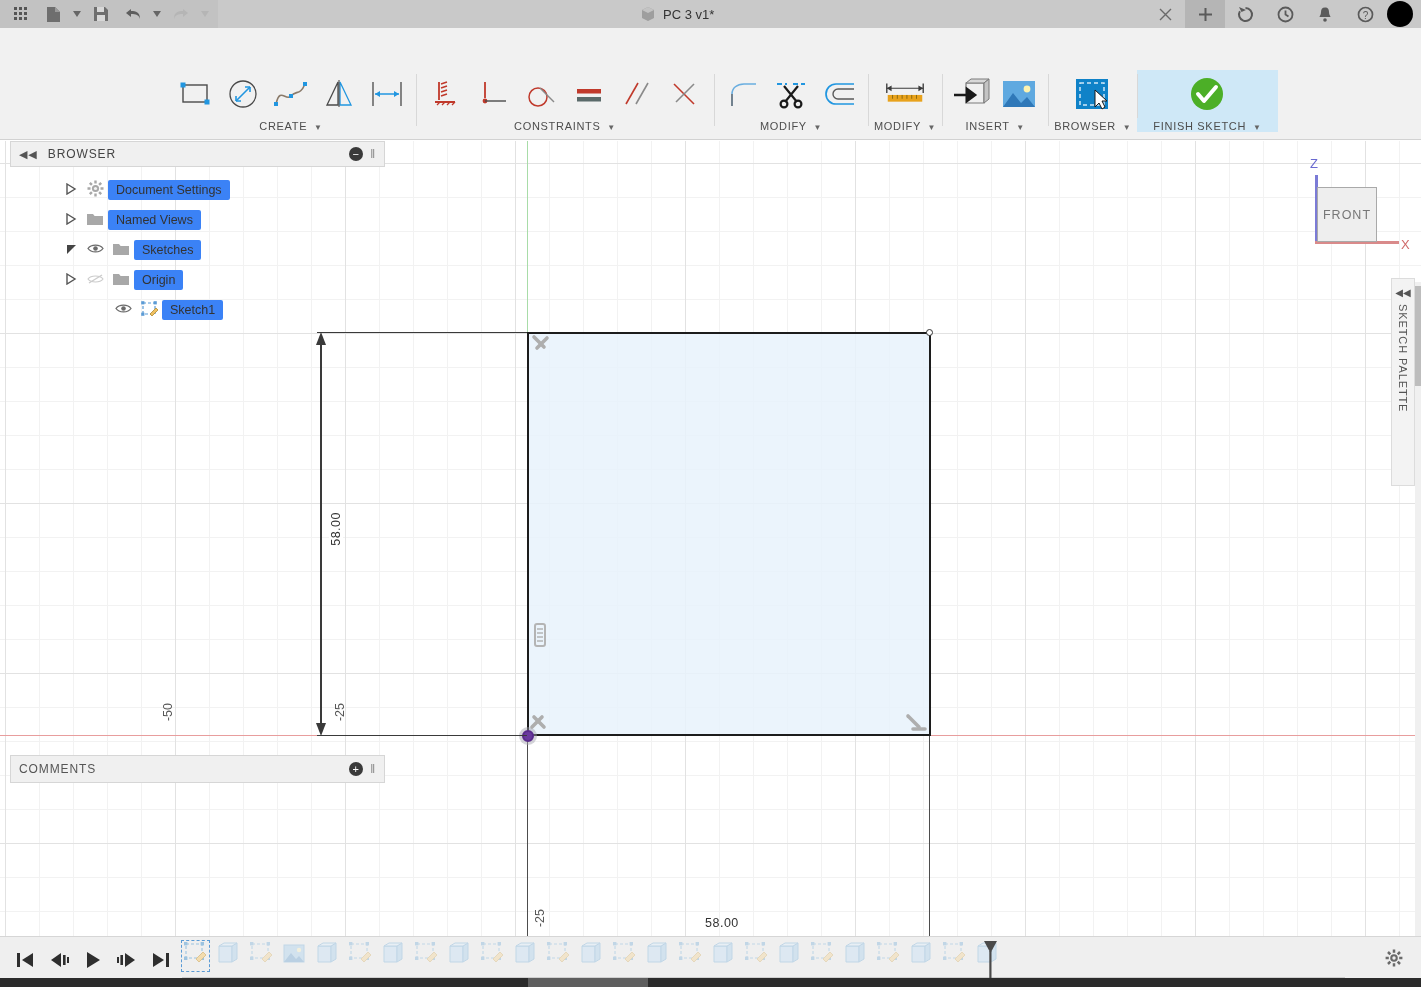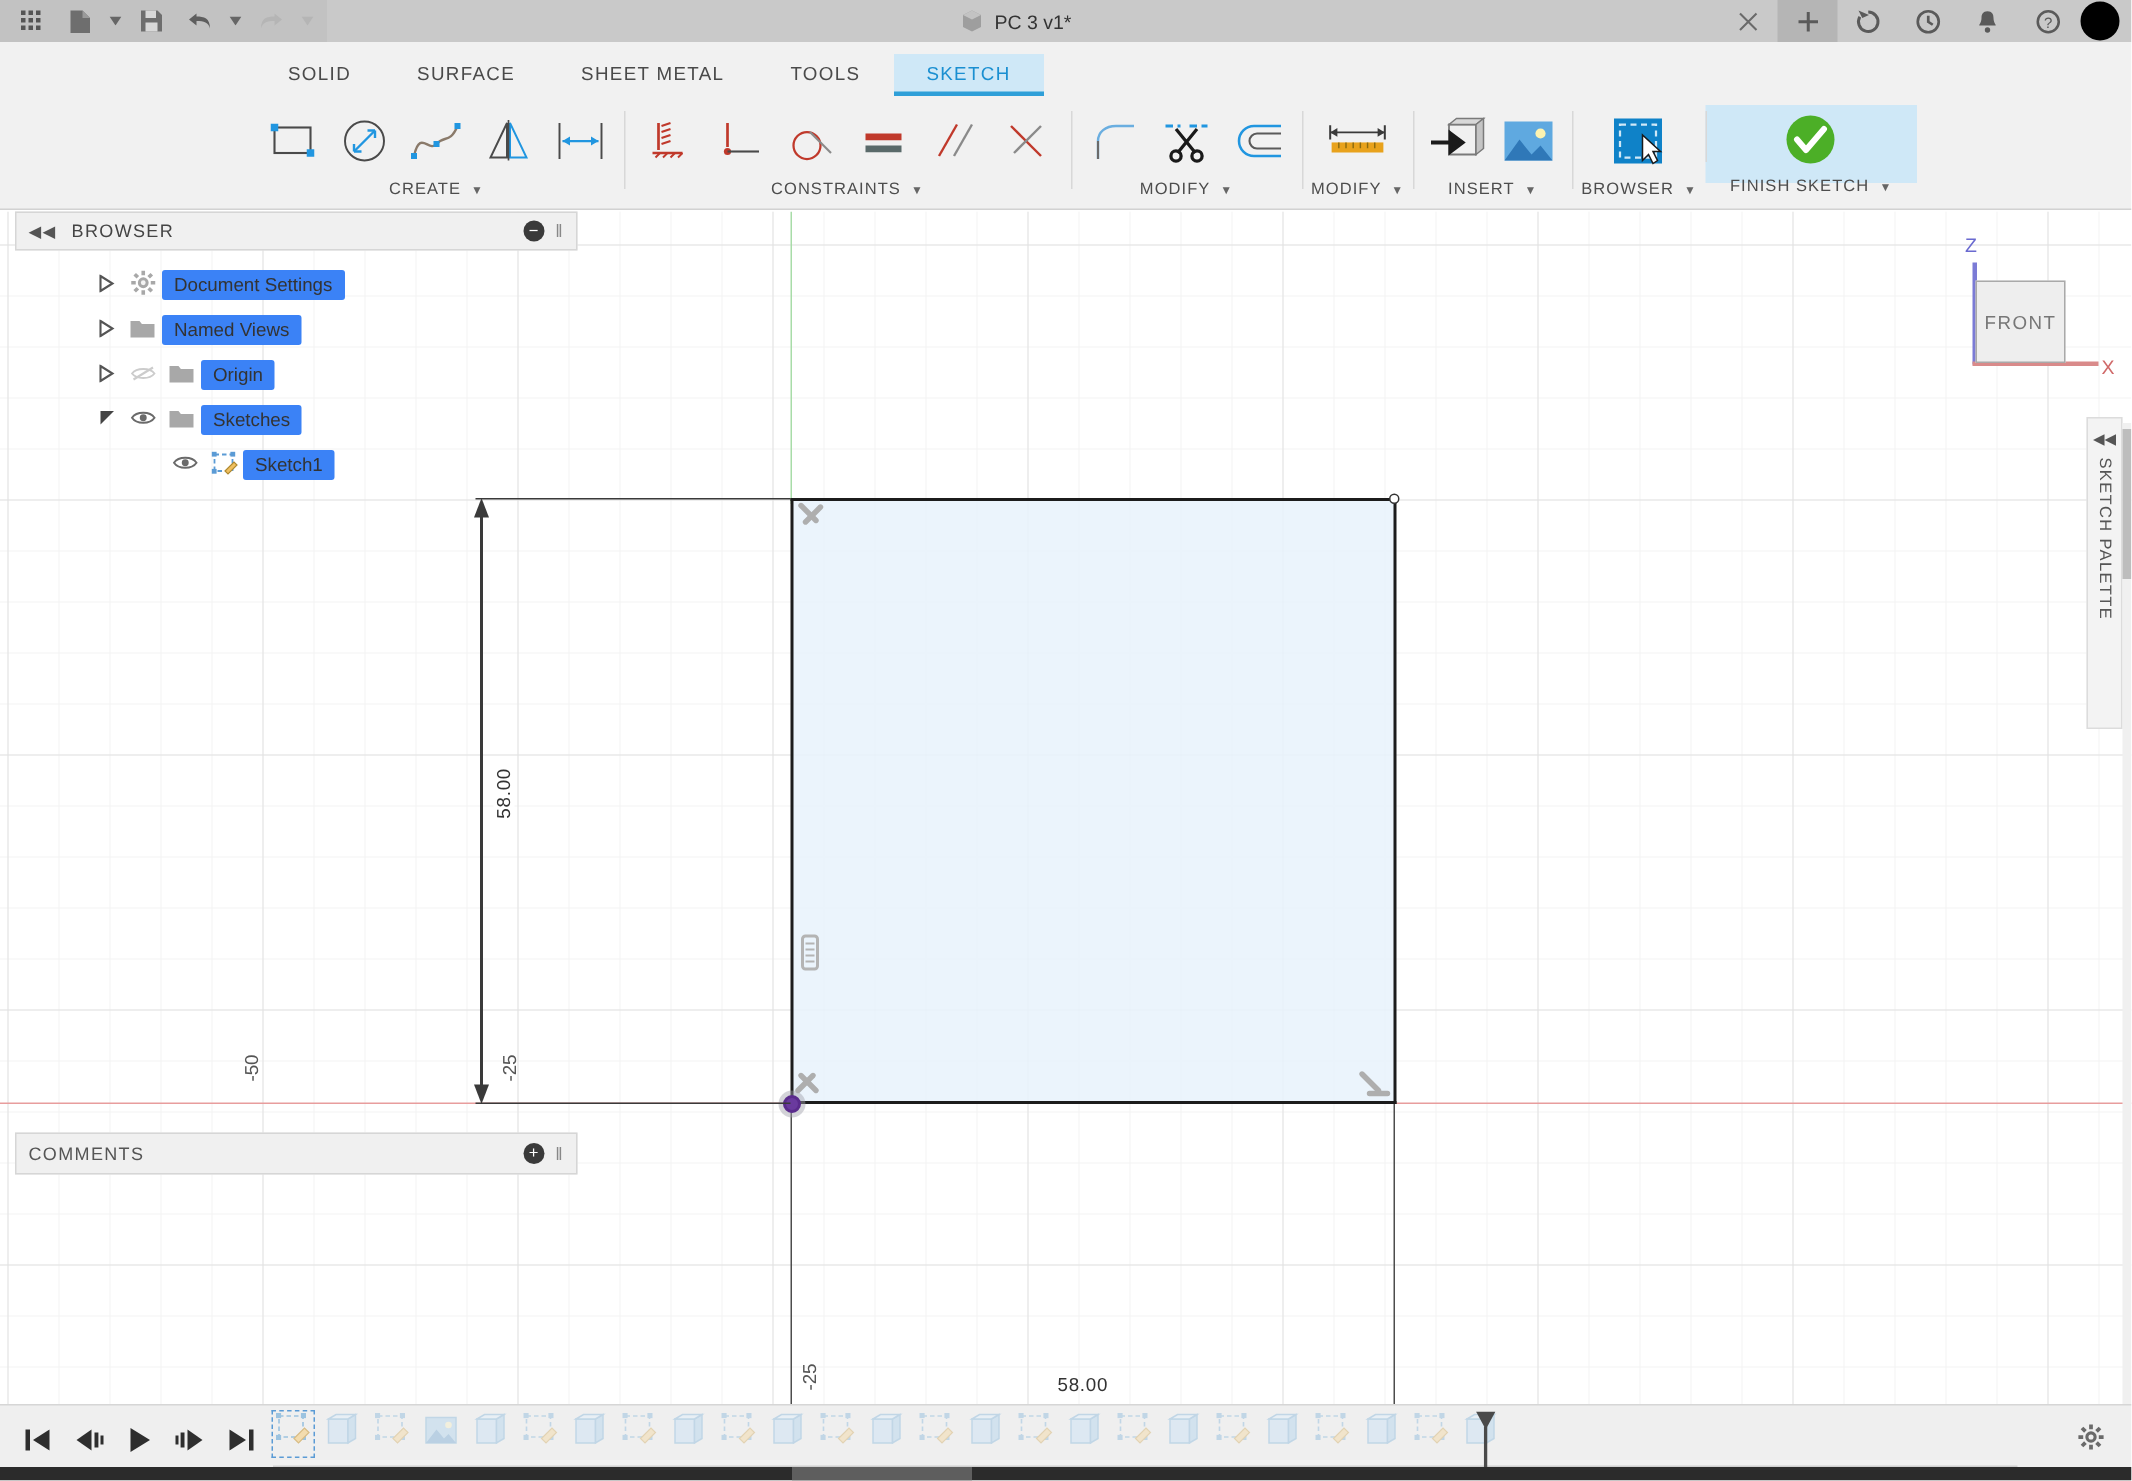--- a/index.html
+++ b/index.html
@@ -84,21 +84,21 @@
   .prow { display: flex; align-items: center; gap: 2px; height: 48px; }
   .pitem {
     width: 46px; height: 46px; display: flex; align-items: center;
     justify-content: center; cursor: default;
   }
   .ptitle {
     font-size: 11px; color: #4d4d4d; letter-spacing: .7px;
     margin-top: 2px; white-space: nowrap;
   }
   .caret { font-size: 8px; margin-left: 3px; color: #666; }
-  .finish-panel { background: #cfe8f7; height: 52px; padding: 0 16px; }
+  .finish-panel { background: #cfe8f7; height: 62px; padding: 0 16px; }
 
   
   .canvas {
     position: absolute; left: 0; top: 141px; width: 1421px; height: 795px;
     background: #ffffff; overflow: hidden;
   }
   .grid-minor, .grid-major {
     position: absolute; left: 0; top: 0; width: 100%; height: 100%;
   }
   .grid-minor {
@@ -398,37 +398,20 @@
           <circle cx="8.5" cy="8.5" r="7" stroke="#5a5a5a" stroke-width="1.7" fill="none"></circle>
           <text x="8.5" y="12.5" font-size="10" text-anchor="middle" fill="#5a5a5a" font-family="Liberation Sans">?</text>
         </svg>
       </div>
       <div class="avatar"></div>
     </div>
   </div>
 
   <div class="ribbon">
 
-    <div class="tabs">
-      <div class="tab">
-        <span>SOLID</span>
-      </div>
-      <div class="tab">
-        <span>SURFACE</span>
-      </div>
-      <div class="tab">
-        <span>SHEET METAL</span>
-      </div>
-      <div class="tab">
-        <span>TOOLS</span>
-      </div>
-      <div class="tab active">
-        <span>SKETCH</span>
-      </div>
-    </div>
 
     <div class="panels">
 
       <div class="panel">
         <div class="prow">
           <div class="pitem">
             <svg width="34" height="30" viewBox="0 0 34 30">
               <rect x="5" y="6" width="24" height="17" stroke="#4a4a4a" stroke-width="1.4" fill="none"></rect>
               <rect x="2.5" y="3.5" width="5" height="5" fill="#2196e0"></rect>
               <rect x="26.5" y="20.5" width="5" height="5" fill="#2196e0"></rect>
@@ -736,56 +719,56 @@
         <span class="tr-icon">
           <svg width="18" height="15" viewBox="0 0 18 15">
             <path d="M1 3 h6 l1.6 2 H17 v9 H1 Z" fill="#a8a8a8"></path>
           </svg>
         </span>
         <span class="tr-label">Named Views</span>
       </div>
 
       <div class="tr-row" style="padding-left:50px;">
         <span class="tr-arrow">
+          <svg width="11" height="11" viewBox="0 0 11 11">
+              <path d="M1 1 L10 1 L1 10 Z" fill="#444"></path>
+            </svg>
+        </span>
+        <span class="tr-eye">
+          <svg width="17" height="11" viewBox="0 0 17 11">
+            <path d="M1 5.5 C4 1 13 1 16 5.5 C13 10 4 10 1 5.5 Z" fill="none" stroke="#6a6a6a" stroke-width="1.3"></path>
+            <circle cx="8.5" cy="5.5" r="2.3" fill="#6a6a6a"></circle>
+          </svg>
+        </span>
+        <span class="tr-icon">
+          <svg width="18" height="15" viewBox="0 0 18 15">
+            <path d="M1 3 h6 l1.6 2 H17 v9 H1 Z" fill="#a8a8a8"></path>
+          </svg>
+        </span>
+        <span class="tr-label">Sketches</span>
+      </div>
+
+      <div class="tr-row" style="padding-left:50px;">
+        <span class="tr-arrow">
           <svg width="11" height="12" viewBox="0 0 11 12">
               <path d="M1 1 L9 6 L1 11 Z" fill="none" stroke="#555" stroke-width="1.4"></path>
             </svg>
         </span>
         <span class="tr-eye off">
           <svg width="17" height="12" viewBox="0 0 17 12">
             <path d="M1 6 C4 2 13 2 16 6 C13 10 4 10 1 6 Z" fill="none" stroke="#cccccc" stroke-width="1.2"></path>
             <path d="M2 10 L15 2" stroke="#cccccc" stroke-width="1.4"></path>
           </svg>
         </span>
         <span class="tr-icon">
           <svg width="18" height="15" viewBox="0 0 18 15">
             <path d="M1 3 h6 l1.6 2 H17 v9 H1 Z" fill="#a8a8a8"></path>
           </svg>
         </span>
         <span class="tr-label">Origin</span>
-      </div>
-
-      <div class="tr-row" style="padding-left:50px;">
-        <span class="tr-arrow">
-          <svg width="11" height="11" viewBox="0 0 11 11">
-              <path d="M1 1 L10 1 L1 10 Z" fill="#444"></path>
-            </svg>
-        </span>
-        <span class="tr-eye">
-          <svg width="17" height="11" viewBox="0 0 17 11">
-            <path d="M1 5.5 C4 1 13 1 16 5.5 C13 10 4 10 1 5.5 Z" fill="none" stroke="#6a6a6a" stroke-width="1.3"></path>
-            <circle cx="8.5" cy="5.5" r="2.3" fill="#6a6a6a"></circle>
-          </svg>
-        </span>
-        <span class="tr-icon">
-          <svg width="18" height="15" viewBox="0 0 18 15">
-            <path d="M1 3 h6 l1.6 2 H17 v9 H1 Z" fill="#a8a8a8"></path>
-          </svg>
-        </span>
-        <span class="tr-label">Sketches</span>
       </div>
 
       <div class="tr-row" style="padding-left:100px;">
         <span class="tr-eye">
           <svg width="17" height="11" viewBox="0 0 17 11">
             <path d="M1 5.5 C4 1 13 1 16 5.5 C13 10 4 10 1 5.5 Z" fill="none" stroke="#6a6a6a" stroke-width="1.3"></path>
             <circle cx="8.5" cy="5.5" r="2.3" fill="#6a6a6a"></circle>
           </svg>
         </span>
         <span class="tr-icon">

